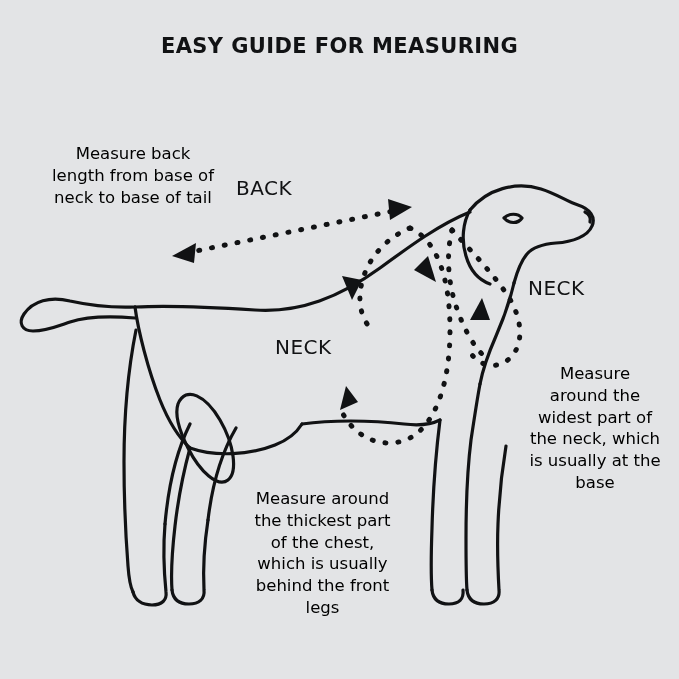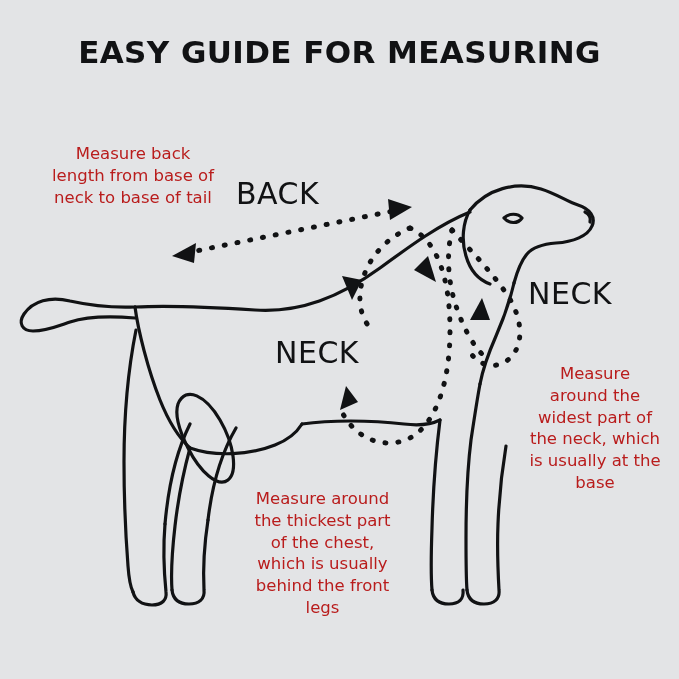--- a/index.html
+++ b/index.html
@@ -15,31 +15,31 @@
     overflow: hidden;
     font-family: "DejaVu Sans", sans-serif;
     color: #111214;
   }
   #title {
     position: absolute;
     top: 34px;
     left: 0;
     width: 679px;
     text-align: center;
-    font-size: 31px;
+    font-size: 21px;
     font-weight: 700;
     letter-spacing: 0.4px;
     color: #111214;
     font-family: "DejaVu Sans", sans-serif;
   }
   .note {
     position: absolute;
     font-size: 16.5px;
     line-height: 1.32;
-    color: #b91c1c;
+    color: #000000;
     font-family: "DejaVu Sans", sans-serif;
     white-space: pre-line;
   }
   #note-back {
     top: 143px;
     left: 28px;
     width: 210px;
     text-align: center;
   }
   #note-neck {
@@ -49,21 +49,21 @@
     text-align: center;
   }
   #note-chest {
     top: 488px;
     left: 240px;
     width: 165px;
     text-align: center;
   }
   .biglabel {
     position: absolute;
-    font-size: 30px;
+    font-size: 20px;
     font-weight: 400;
     letter-spacing: 0.5px;
     color: #111214;
     font-family: "DejaVu Sans", sans-serif;
   }
   #label-back { top: 176px; left: 236px; }
   #label-neck { top: 276px; left: 528px; }
   #label-chest { top: 335px; left: 275px; }
   svg { position: absolute; top: 0; left: 0; }
 </style>

